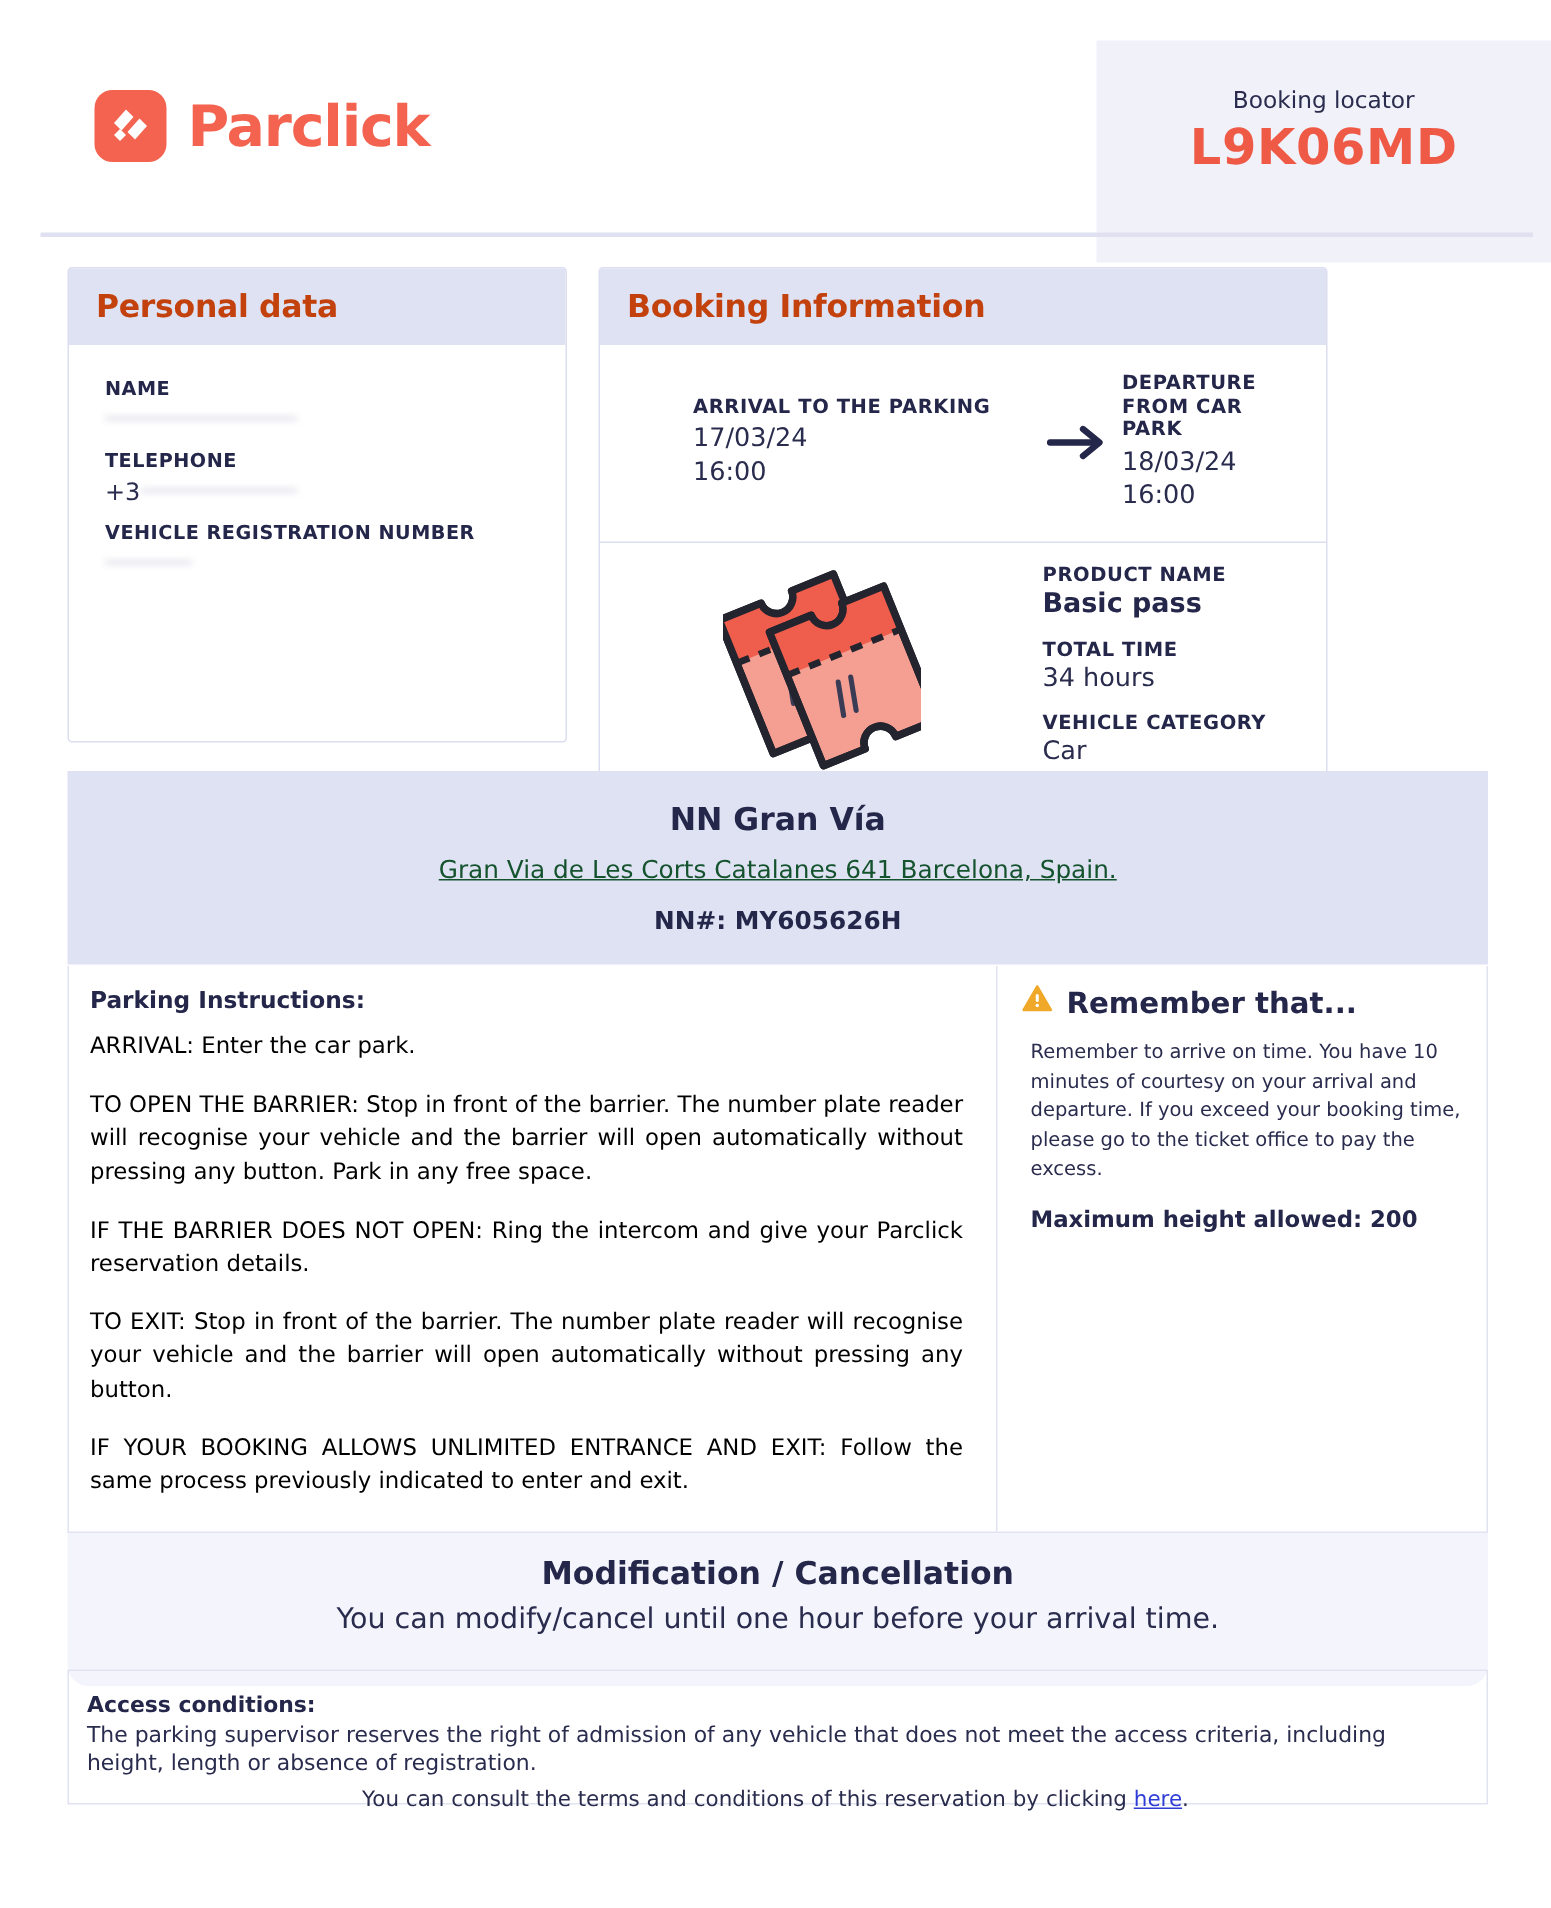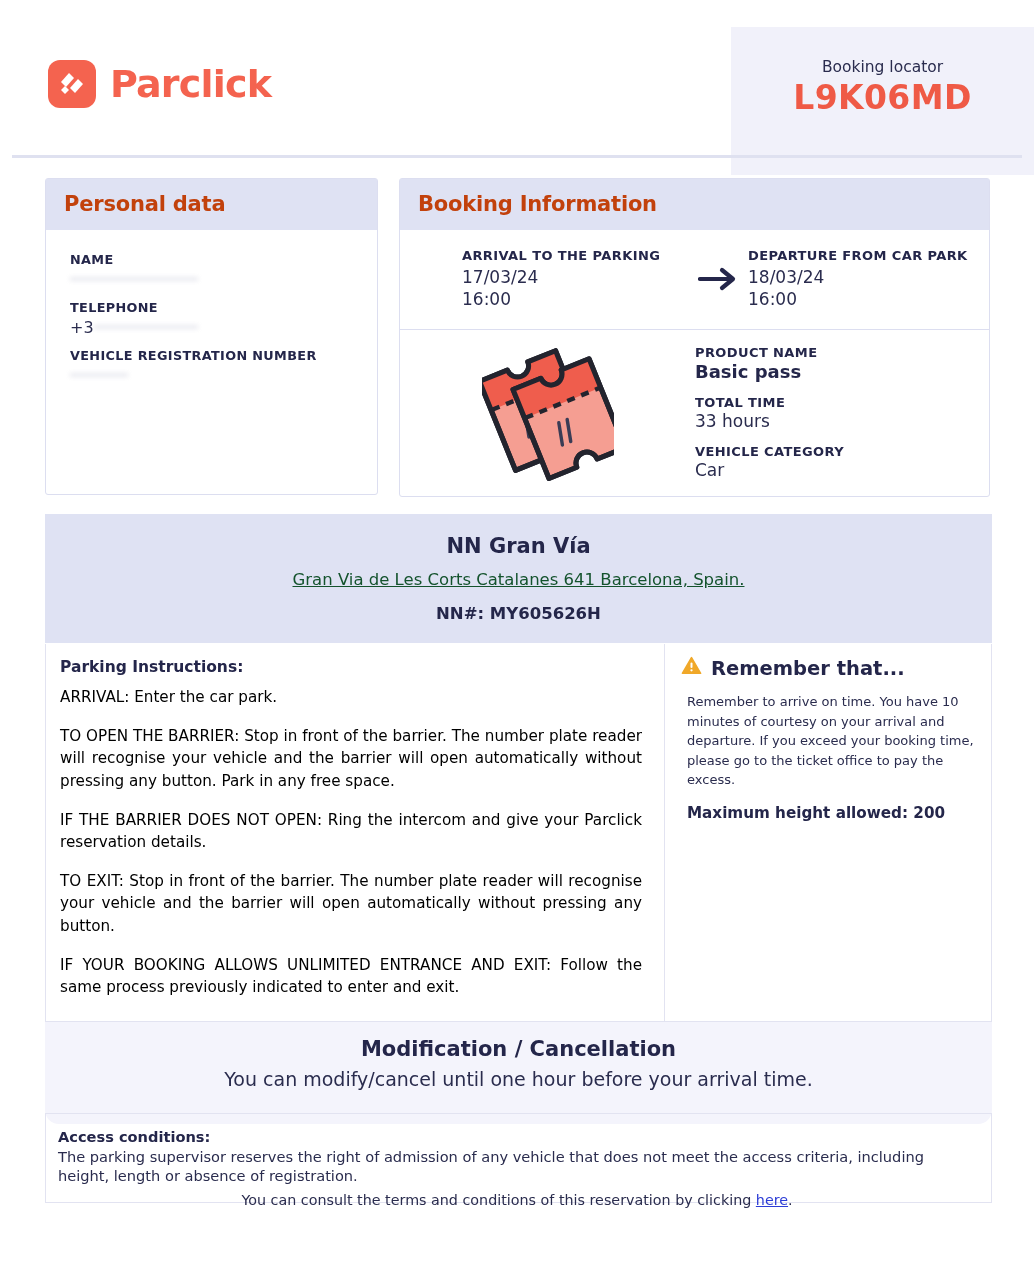--- a/index.html
+++ b/index.html
@@ -15,20 +15,21 @@
     color: #1f2040;
     overflow: hidden;
   }
 
   .page { position: relative; width: 1034px; height: 1272px; }
 
   
   .header {
     position: relative;
     height: 152px;
+    margin-left: 15px;
   }
   .logo-wrap {
     position: absolute;
     left: 48px;
     top: 60px;
     display: flex;
     align-items: center;
     gap: 14px;
   }
   .logo-mark {
@@ -100,21 +101,21 @@
   }
   .card-head {
     background: #dfe2f3;
     padding: 13px 18px 14px 18px;
     font-size: 21px;
     font-weight: bold;
     color: #c2410c;
     letter-spacing: -0.2px;
   }
   .card-personal { width: 333px; height: 317px; }
-  .card-booking  { width: 591px; }
+  .card-booking  { width: 486px; }
 
   .personal-body { padding: 22px 0 0 24px; }
   .field-label {
     font-size: 12.8px;
     font-weight: bold;
     letter-spacing: 0.35px;
     color: #24264a;
     margin-bottom: 3px;
   }
   .field-value {
@@ -443,21 +444,21 @@
                 <line x1="38" y1="58" x2="33" y2="80" stroke="#3a3c55" stroke-width="3.4" stroke-linecap="round"></line>
                 <line x1="47" y1="58" x2="42" y2="80" stroke="#3a3c55" stroke-width="3.4" stroke-linecap="round"></line>
               </g>
             </g>
           </svg>
         </div>
         <div class="prod-cell">
           <div class="p-head">PRODUCT NAME</div>
           <div class="p-val strong">Basic pass</div>
           <div class="p-head">TOTAL TIME</div>
-          <div class="p-val">33 hours</div>
+          <div class="p-val">34 hours</div>
           <div class="p-head">VEHICLE CATEGORY</div>
           <div class="p-val" style="margin-bottom:0">Car</div>
         </div>
       </div>
     </div>
   </div>
 
   <div class="park-banner">
     <div class="park-name">NN Gran Vía</div>
     <a class="park-addr" href="#">Gran Via de Les Corts Catalanes 641 Barcelona, Spain.</a>

